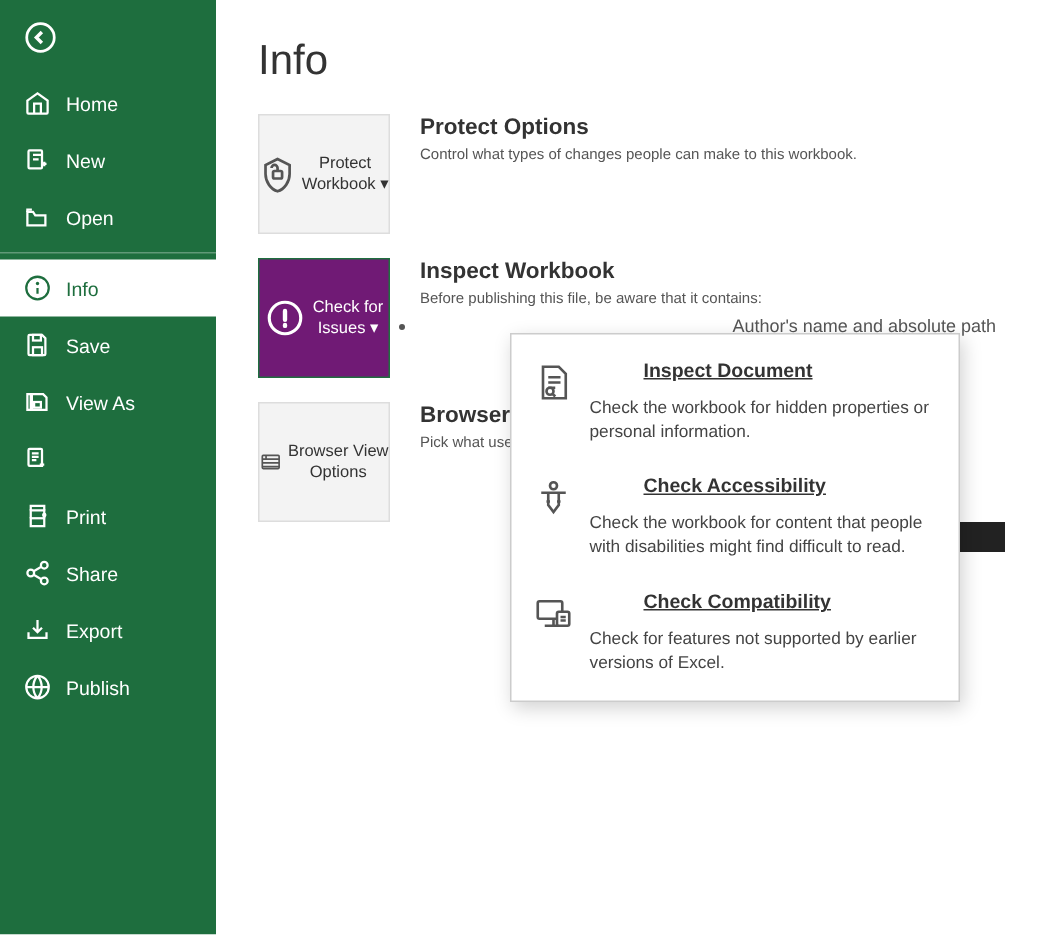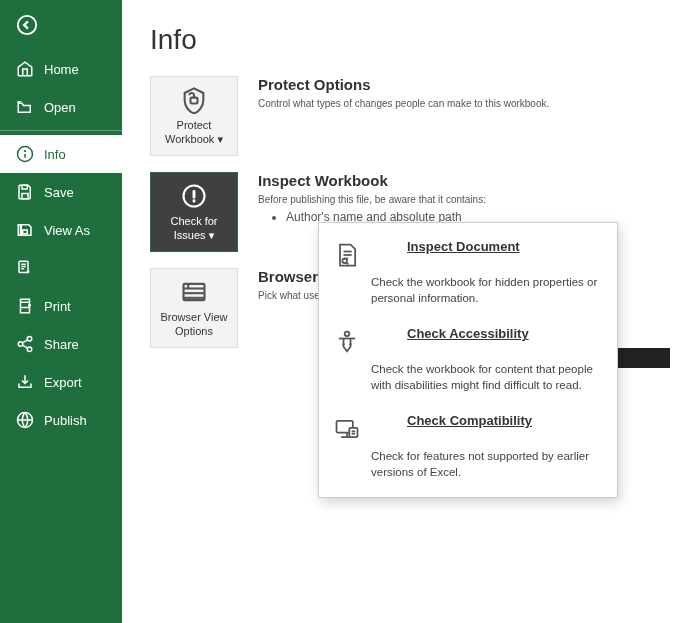--- a/index.html
+++ b/index.html
@@ -1,20 +1,20 @@
 <!DOCTYPE html>
 <html><head>
   <meta charset="utf-8">
   <style>
     * { box-sizing: border-box; margin: 0; padding: 0; }
     body { font-family: 'Segoe UI', Arial, sans-serif; display: flex; width: 692px; height: 623px; overflow: hidden; background: #fff; }
 
     
     .sidebar {
-      width: 122px;
+      width: 144px;
       background: #1e6e3e;
       height: 100%;
       display: flex;
       flex-direction: column;
       color: #fff;
     }
     .sidebar-back {
       padding: 14px 16px;
       cursor: pointer;
       display: flex;
@@ -66,54 +66,54 @@
       align-items: flex-start;
       margin-bottom: 16px;
       gap: 20px;
     }
     .card-icon-box {
       width: 88px;
       height: 80px;
       background: #f3f3f3;
       border: 1px solid #ddd;
       display: flex;
-      flex-direction: column;
       align-items: center;
       justify-content: center;
       font-size: 11px;
       color: #333;
       text-align: center;
       flex-shrink: 0;
       cursor: pointer;
       gap: 4px;
     }
     .card-icon-box.active-card {
-      background: #404040;
+      background: #701a75;
       border-color: #1e6e3e;
       color: #fff;
     }
     .card-icon-box svg { width: 28px; height: 28px; }
     .card-content { flex: 1; }
     .card-title {
       font-size: 15px;
       font-weight: 600;
       color: #333;
       margin-bottom: 4px;
     }
     .card-desc {
       font-size: 10px;
       color: #555;
       line-height: 1.4;
     }
     .card-bullet {
       font-size: 12px;
       color: #555;
-      margin-left: 28px;
+      margin-left: 0;
       margin-top: 3px;
       list-style: disc;
+      text-align: right;
     }
 
     
     .dropdown-menu {
       position: absolute;
       left: 196px;
       top: 222px;
       width: 300px;
       background: #fff;
       border: 1px solid #ccc;
@@ -134,21 +134,21 @@
       font-size: 13px;
       font-weight: 600;
       color: #333;
       text-decoration: underline;
       padding-left: 36px;
     }
     .dropdown-item-desc {
       font-size: 11.5px;
       color: #444;
       line-height: 1.4;
-      margin-top: 20px;
+      margin-top: 10px;
     }
 
     
     .arrow-pointer {
       position: absolute;
       right: 30px;
       top: 340px;
       width: 110px;
       height: 44px;
     }
@@ -167,20 +167,28 @@
   <nav class="sidebar-nav">
 
     <div class="sidebar-item">
       <svg viewBox="0 0 24 24" fill="none" stroke="currentColor" stroke-width="2">
         <path d="M3 9.5L12 3l9 6.5V20a1 1 0 01-1 1H4a1 1 0 01-1-1V9.5z"></path>
         <path d="M9 21V12h6v9"></path>
       </svg>
       <span>Home</span>
     </div>
 
+    <div class="sidebar-item">
+      <svg viewBox="0 0 24 24" fill="none" stroke="currentColor" stroke-width="2">
+        <rect x="4" y="3" width="12" height="16" rx="1"></rect>
+        <path d="M8 7h8M8 11h5"></path>
+        <path d="M16 15h4M18 13v4"></path>
+      </svg>
+      <span>New</span>
+    </div>
 
     <div class="sidebar-item">
       <svg viewBox="0 0 24 24" fill="none" stroke="currentColor" stroke-width="2">
         <path d="M3 7h5l2 3h9v9H3V7z"></path>
         <path d="M3 7V5h4"></path>
       </svg>
       <span>Open</span>
     </div>
 
     <hr class="sidebar-divider">

